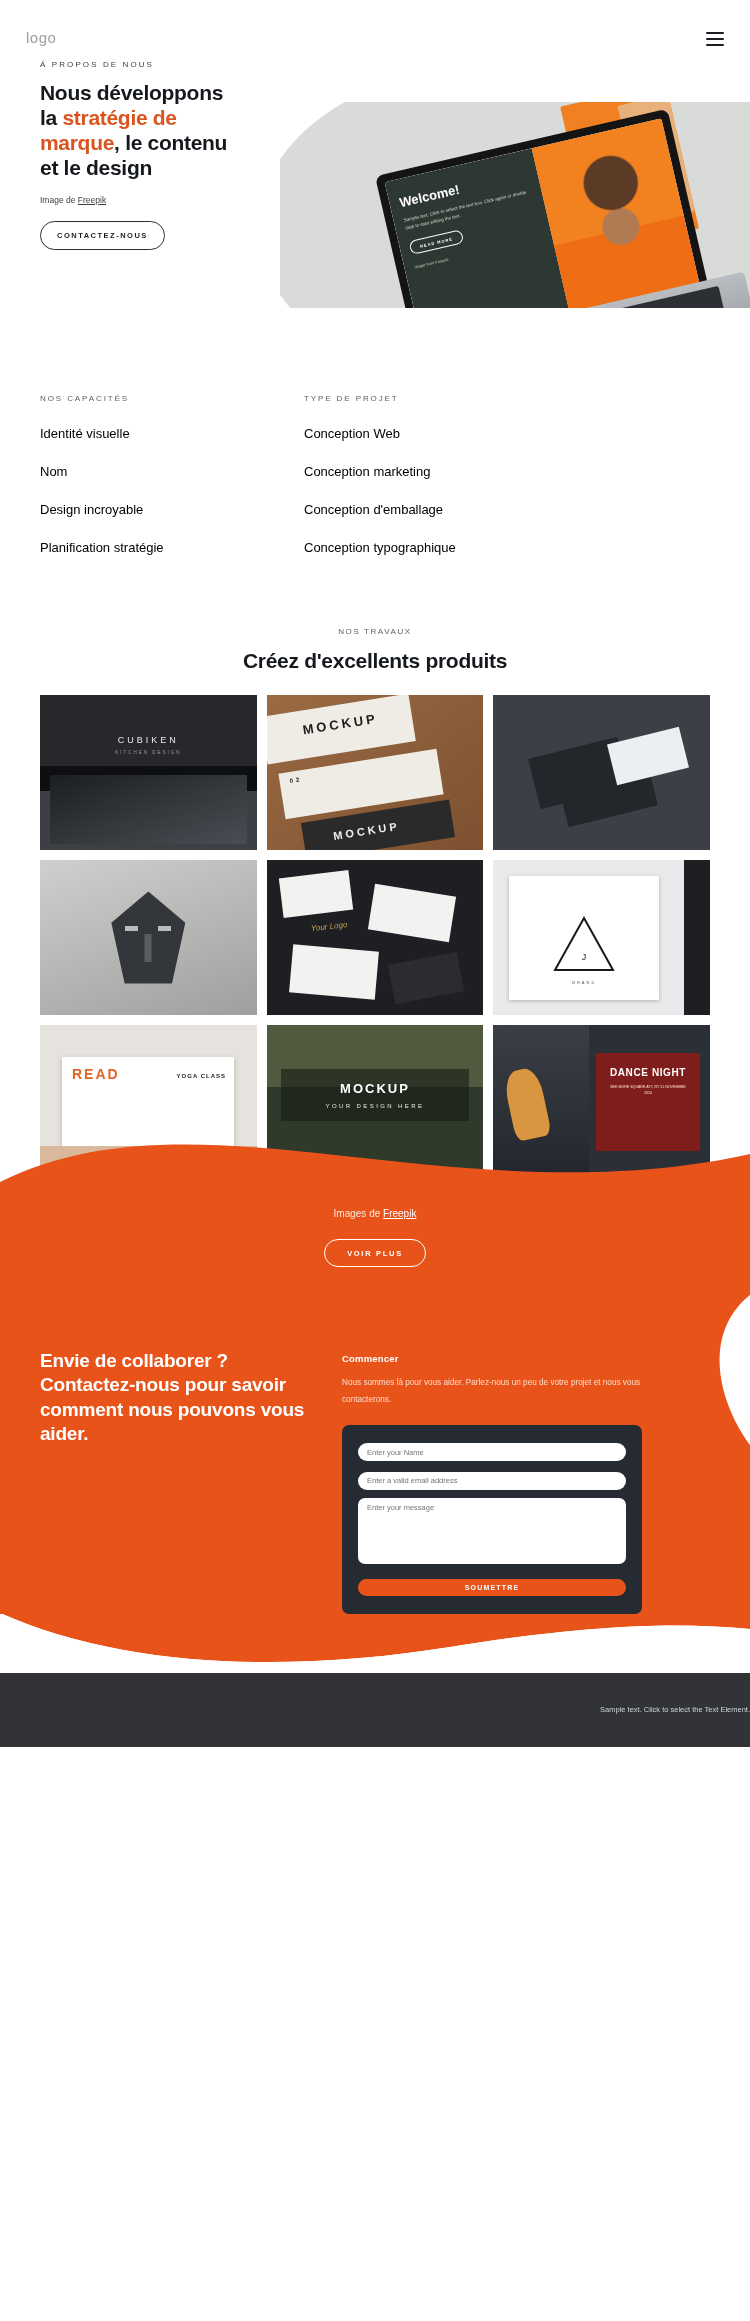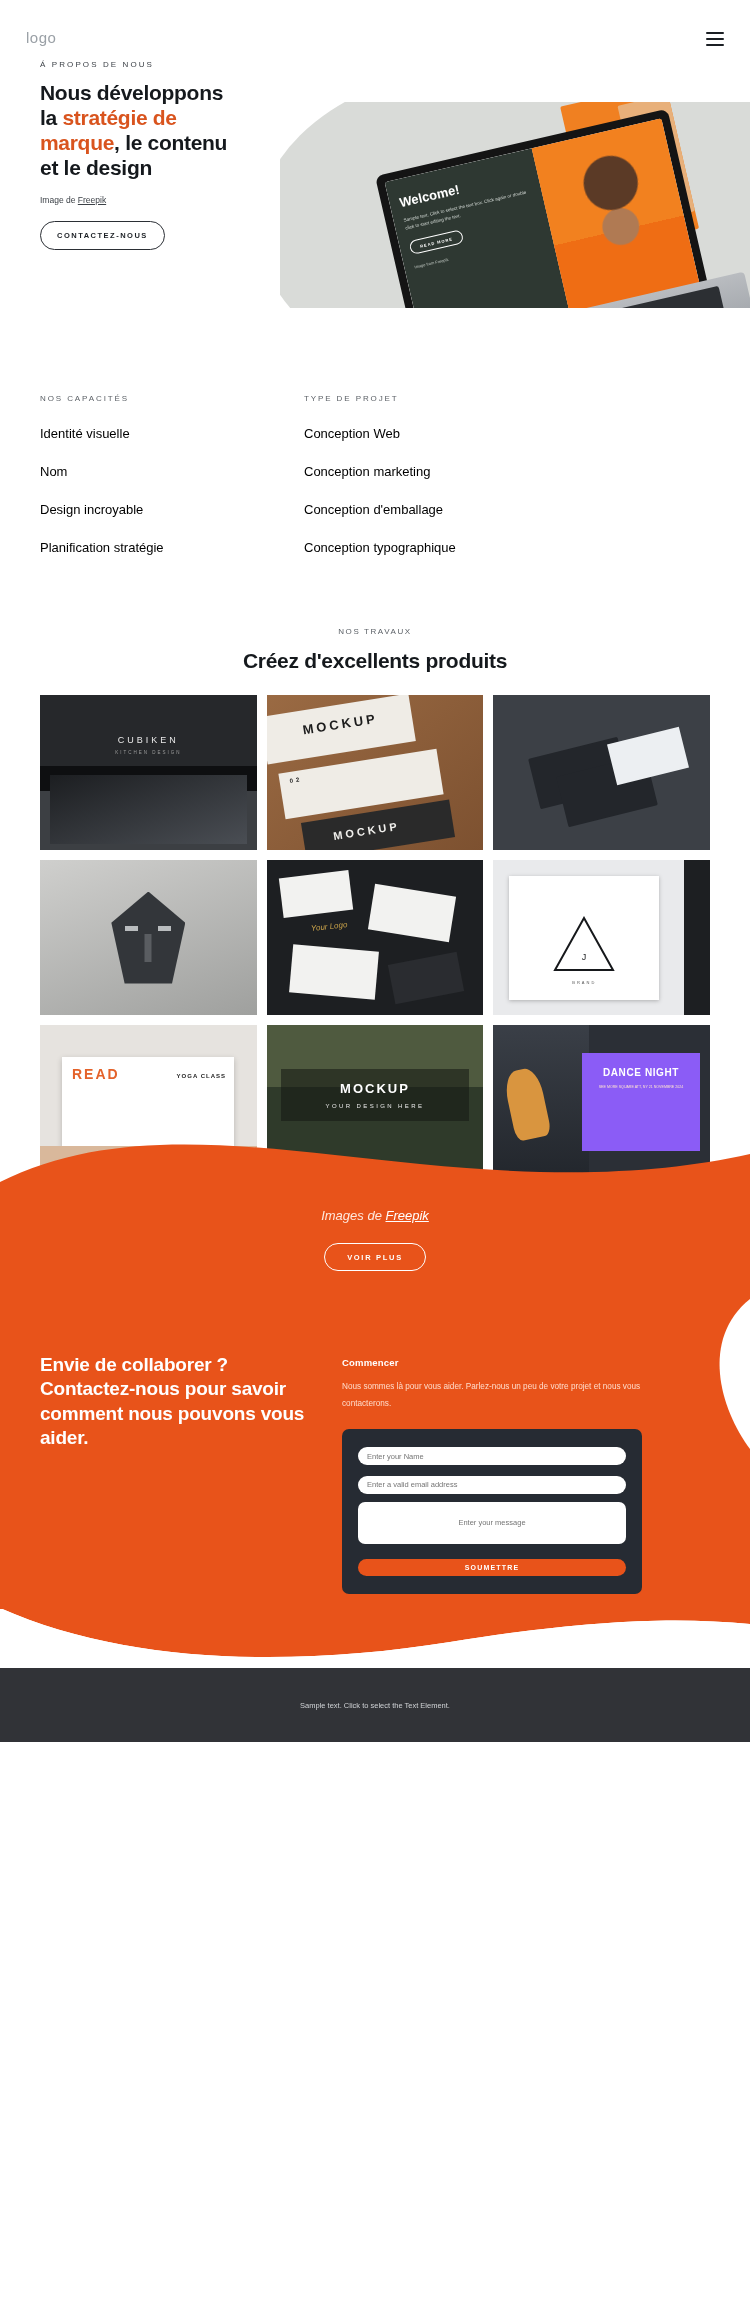--- a/index.html
+++ b/index.html
@@ -126,57 +126,57 @@
   
   .t8 { background:linear-gradient(180deg,#4f5a3f 0 40%, #2f3a2a 40% 100%); }
   .t8 .ban { position:absolute; left:0; right:0; top:56px; text-align:center; color:#fff; font-size:13px; font-weight:700; letter-spacing:2px; }
   .t8 .sub { position:absolute; left:0; right:0; top:78px; text-align:center; color:#e9e9e9; font-size:6px; letter-spacing:2.4px; }
   .t8 .shade { position:absolute; left:14px; right:14px; top:44px; height:52px; background:rgba(20,24,18,.55); }
 
   
   .t9 { background:#2b2f36; }
   .t9 .left { position:absolute; left:0; top:0; width:44%; height:100%; background:linear-gradient(180deg,#3a3f47,#22262c); }
   .t9 .fig { position:absolute; left:16px; top:44px; width:36px; height:70px; background:#d9953f; border-radius:40% 40% 20% 20%; transform:rotate(-12deg); }
-  .t9 .panel { position:absolute; right:10px; top:28px; width:118px; height:98px; background:#8b5cf6; color:#fff; padding:14px 10px; }
+  .t9 .panel { position:absolute; right:10px; top:28px; width:104px; height:98px; background:#7f1d1d; color:#fff; padding:14px 10px; }
   .t9 .ttl { font-size:10px; font-weight:700; letter-spacing:.6px; }
   .t9 .meta { margin-top:6px; font-size:3.6px; line-height:1.8; color:#ffe3d2; }
 
   
   .wave-wrap { position:relative; margin-top:-46px; }
   .wave-top { display:block; width:750px; }
   .orange-band { background:#e8531a; padding:0 0 28px 0; text-align:center; position:relative; }
-  .img-credit { font-size:13px; color:#ffe9de; padding-top:4px;font-style:italic; }
+  .img-credit { font-size:10px; color:#ffe9de; padding-top:4px; }
   .img-credit a { color:#fff; text-decoration:underline; }
   .btn-outline-light {
     display:inline-flex; align-items:center; justify-content:center;
     margin-top:20px; height:28px; padding:0 18px; min-width:102px;
     border:1px solid #ffffff; border-radius:15px; background:transparent;
     font-size:7.5px; letter-spacing:1.7px; font-weight:700; color:#fff; cursor:pointer;
   }
 
   
   .cta { position:relative; background:#e8531a; padding:54px 40px 0 40px; min-height:310px; }
   .cta-inner { display:flex; gap:22px; position:relative; z-index:2; }
   .cta-left { width:280px; }
   .cta-h2 { font-size:19px; line-height:1.28; font-weight:700; color:#fff; letter-spacing:-.2px; }
   .cta-right { width:300px; padding-top:4px; }
   .cta-sub { font-size:9.5px; font-weight:700; color:#fff; letter-spacing:.2px; }
   .cta-p { margin-top:11px; font-size:8.2px; line-height:2.05; color:#ffdccb; }
 
   .form-card { margin-top:16px; background:#262b33; border-radius:7px; padding:16px 16px 18px 16px; }
   .field { width:100%; height:18px; background:#fff; border:0; border-radius:9px; padding:0 9px;
            font-size:7.5px; color:#6f747a; font-family:"Liberation Sans", sans-serif; margin-bottom:8px; }
-  .field.area { height:42px; border-radius:7px; padding-top:16px; resize:none;text-align:center; }
+  .field.area { height:66px; border-radius:7px; padding-top:5px; resize:none; }
   .submit { width:100%; height:17px; background:#e8531a; color:#fff; border:0; border-radius:9px;
             font-size:7px; font-weight:700; letter-spacing:1.2px; cursor:pointer; font-family:"Liberation Sans", sans-serif; }
 
   .wave-bottom { display:block; width:750px; margin-top:-1px; }
 
   
-  .footer { background:#313337; height:74px; display:flex; align-items:center; justify-content:center; }
+  .footer { background:#313337; height:74px; display:flex; align-items:center; justify-content:flex-end; }
   .footer-text { font-size:7.5px; color:#cfd2d5; }
 </style>
 </head>
 <body>
 
 <div class="page">
 
   <div class="header">
     <div class="logo">logo</div>
     <div class="burger">

